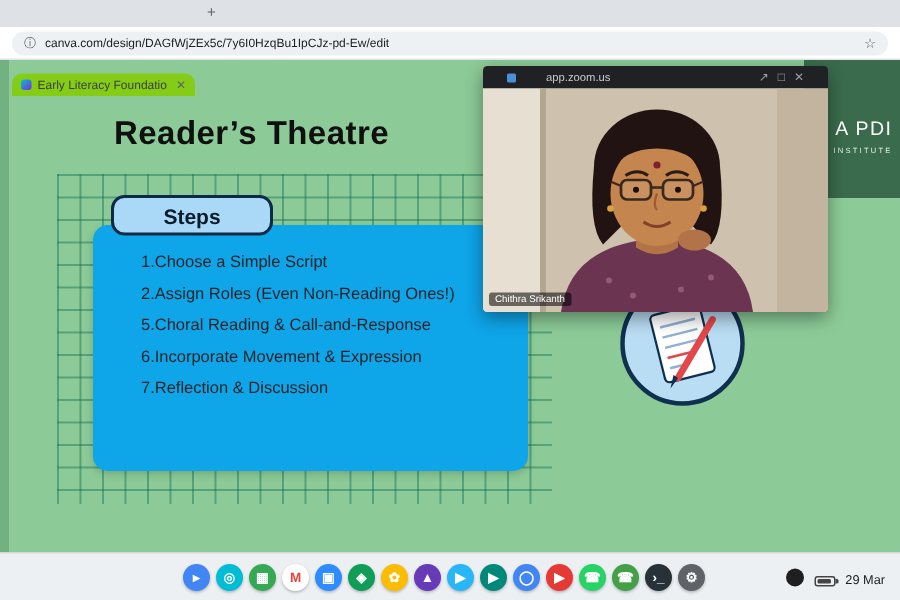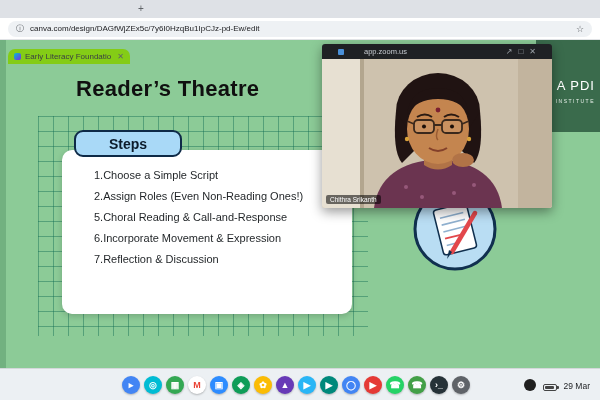--- a/index.html
+++ b/index.html
@@ -40,21 +40,21 @@
   .grid-pattern { position:absolute; left:38px; top:76px; width:330px; height:220px;
     background-image:
       linear-gradient(to right, rgba(18,110,84,.45) 1px, transparent 1px),
       linear-gradient(to bottom, rgba(18,110,84,.45) 1px, transparent 1px);
     background-size:15px 15px; }
   .steps-badge { position:absolute; left:74px; top:90px; width:108px; height:27px;
     background:var(--steps-blue,#a9d9f7); border:2px solid #0e2a47; border-radius:9px;
     display:flex; align-items:center; justify-content:center;
     font-size:14px; font-weight:bold; color:#0b1b2b; z-index:5; }
   .steps-card { position:absolute; left:62px; top:110px; width:290px; height:164px;
-    background:#ffffff; border-radius:10px; box-shadow:0 2px 6px rgba(0,0,0,.18);
+    background:#0ea5e9; border-radius:10px; box-shadow:0 2px 6px rgba(0,0,0,.18);
     padding:15px 8px 0 32px; z-index:4; }
   .step-row { font-size:11px; color:#1f2326; line-height:21px; white-space:nowrap; }
 
   .logo-block { position:absolute; right:0; top:0; width:64px; height:92px;
     background:var(--dark-green,#3a6b4c); border-radius:0 0 0 10px; z-index:2; }
   .logo-line1 { position:absolute; right:5px; top:38px; color:#fff;
     font-size:13px; font-weight:normal; letter-spacing:1px; white-space:nowrap; }
   .logo-line2 { position:absolute; right:5px; top:58px; color:#e8f0ea;
     font-size:5px; letter-spacing:1.5px; white-space:nowrap; }
 

